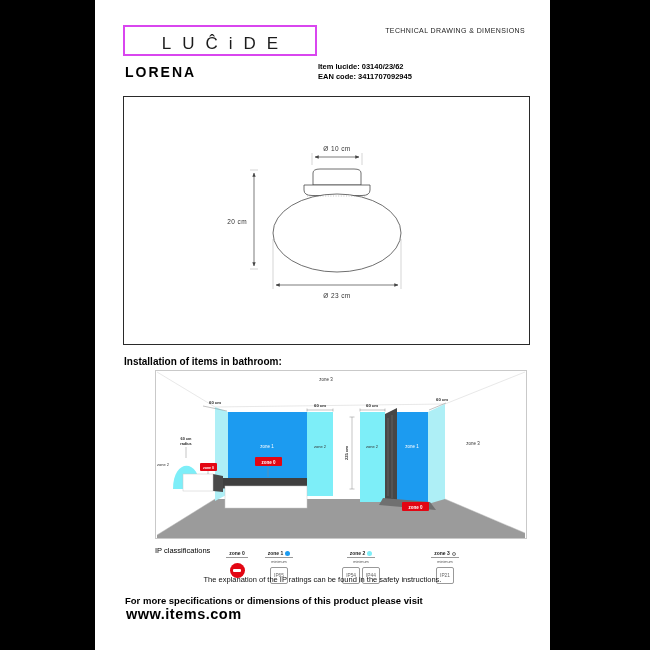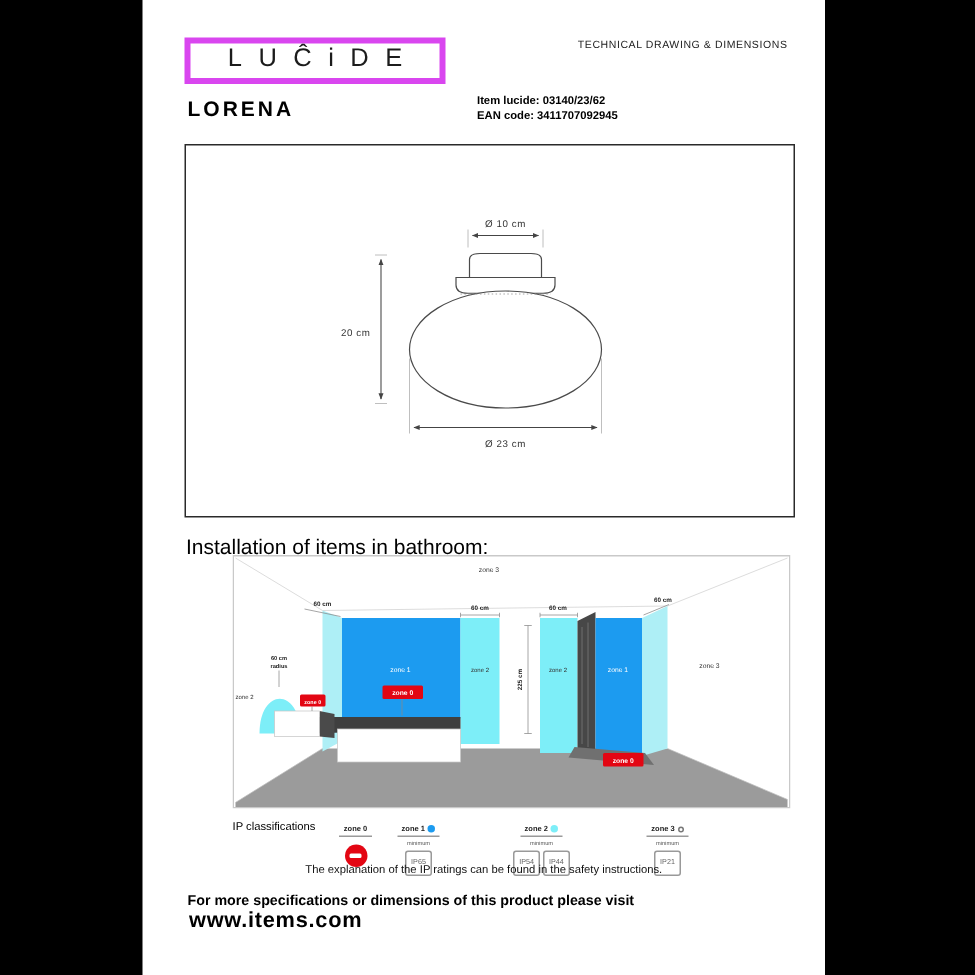--- a/index.html
+++ b/index.html
@@ -2,32 +2,32 @@
 <html><head>
 <meta charset="utf-8">
 <style>
   * { margin:0; padding:0; box-sizing:border-box; }
   body { font-family:"Liberation Sans","DejaVu Sans",sans-serif; background:#222; }
   .canvas { position:relative; width:650px; height:650px; background:#000; overflow:hidden; }
   .page { position:absolute; left:95px; top:0; width:455px; height:650px; background:#fff; }
   .abs { position:absolute; }
 
   
-  .logo-box { left:28px; top:25px; width:174px; height:31px; border:4px solid #d946ef;
-              display:flex; align-items:flex-start; justify-content:center; }
+  .logo-box { left:28px; top:25px; width:194px; height:31px; border:2px solid #d946ef;
+              display:flex; align-items:flex-end; justify-content:center; }
   .logo-text { font-size:17px; letter-spacing:11px; padding-left:11px; color:#1c1c1c; font-weight:400; }
   .tech-title { right:25px; top:27px; font-size:7px; letter-spacing:0.4px; color:#222; text-align:right; }
   .product-name { left:30px; top:64px; font-size:14px; font-weight:bold; letter-spacing:2px; color:#000; }
   .item-block { left:223px; top:62px; font-size:7.5px; font-weight:bold; color:#000; line-height:10px; }
 
   
   .drawing-box { left:28px; top:96px; width:407px; height:249px; border:1px solid #2a2a2a; background:#fff; }
 
   
-  .install-title { left:29px; top:356px; font-size:14px; font-weight:normal; color:#000; }
+  .install-title { left:29px; top:356px; font-size:10px; font-weight:bold; color:#000; }
   .diagram { left:60px; top:370px; width:372px; height:169px; }
 
   
   .ip-title { left:60px; top:546px; font-size:7.5px; font-weight:normal; color:#000; }
   .zone-group { top:541px; text-align:center; }
   .zg-0 { left:120px; width:44px; }
   .zg-1 { left:162px; width:44px; }
   .zg-2 { left:238px; width:56px; }
   .zg-3 { left:328px; width:44px; }
   .zone-head { display:inline-block; padding:0 3px 1px; border-bottom:1px solid #9a9a9a;

